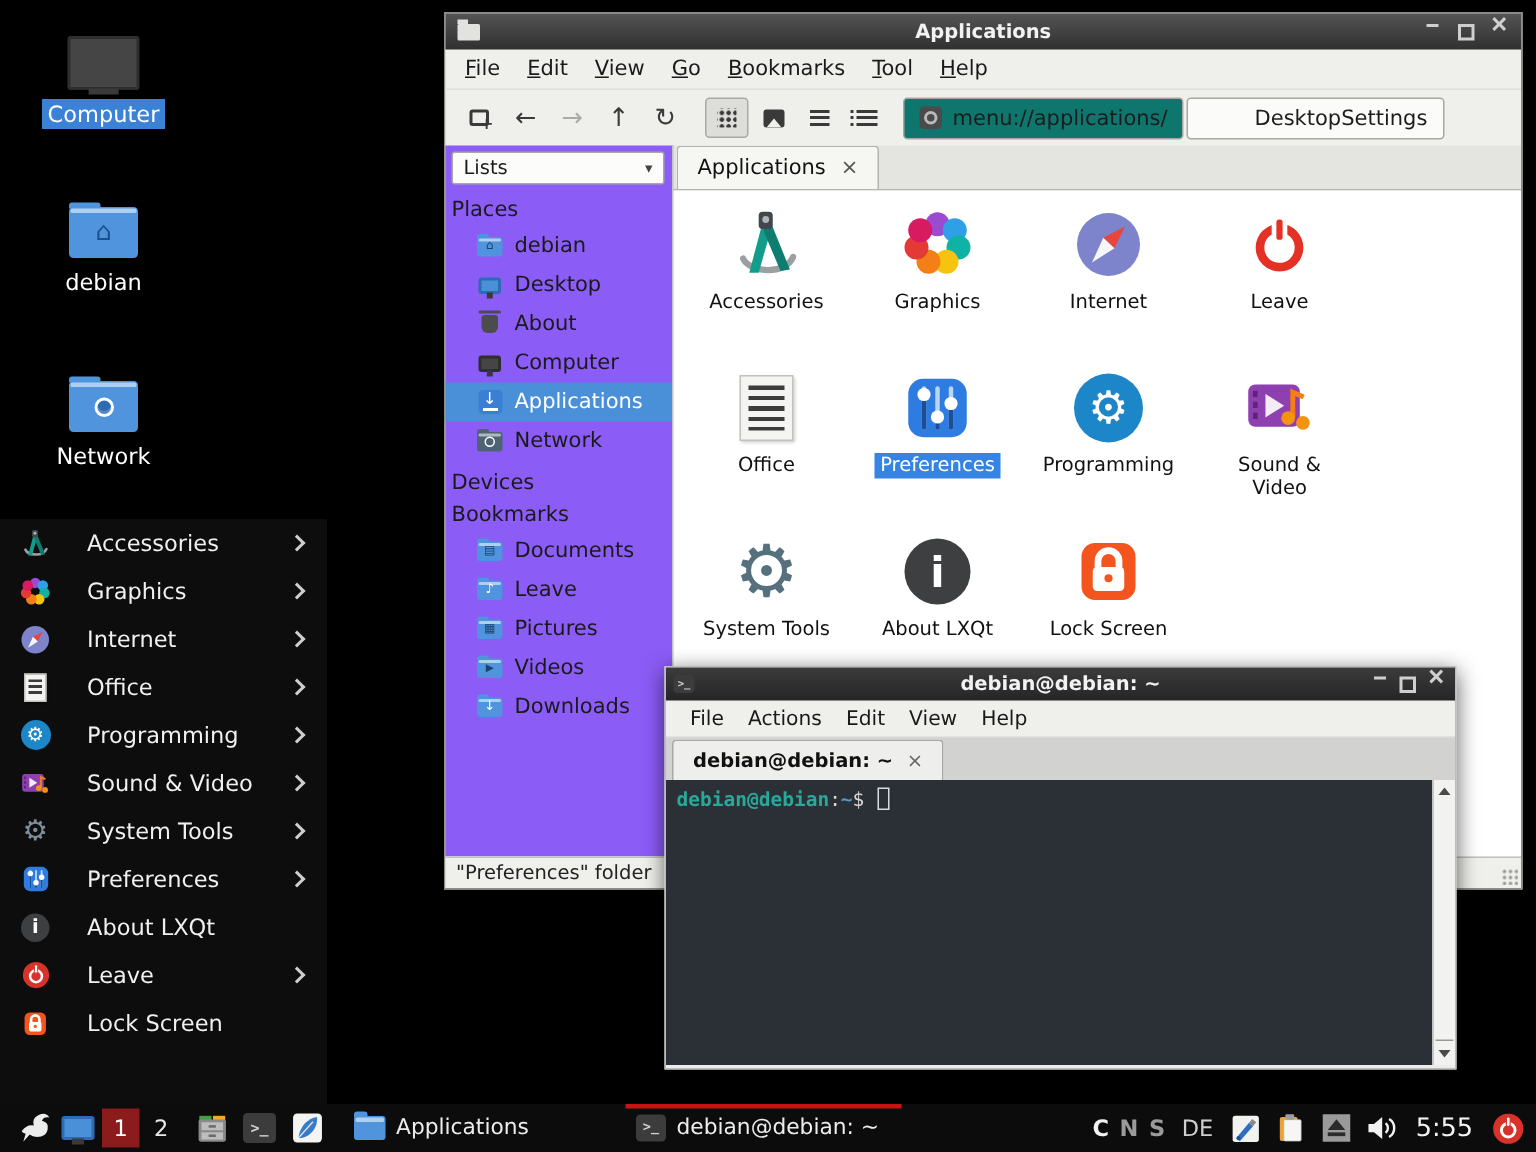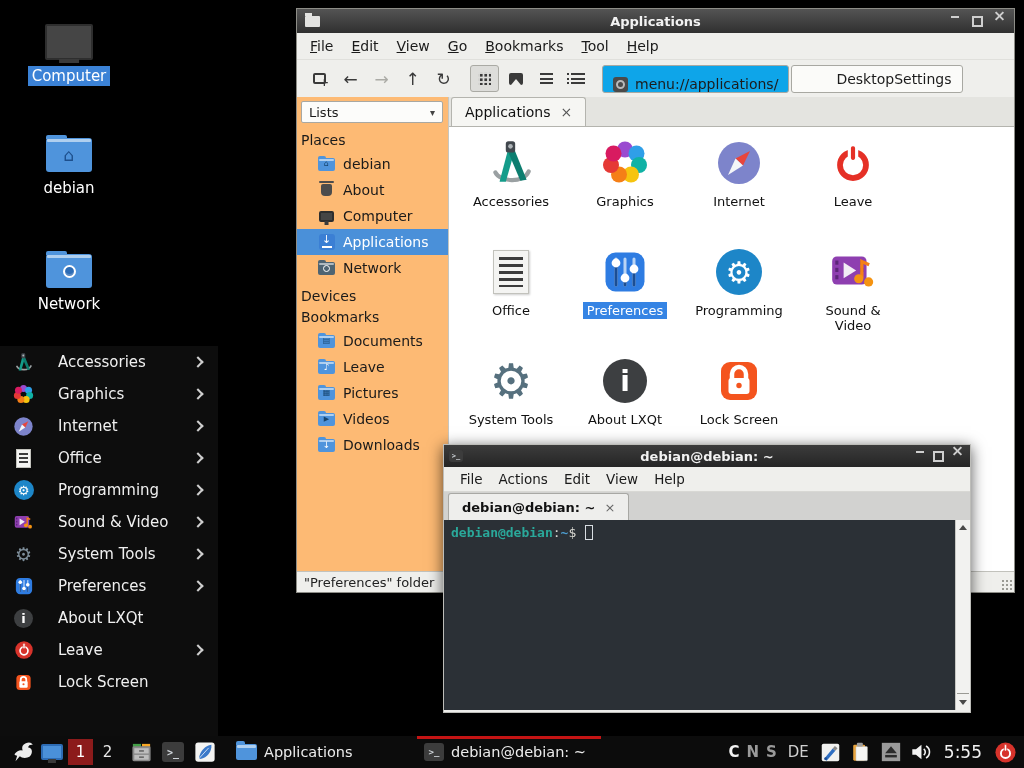--- a/index.html
+++ b/index.html
@@ -77,27 +77,27 @@
   .vi { display:block; }
   .vi-grid { width:13px; height:13px; background-image:radial-gradient(#3a3a3a 1.4px, transparent 1.5px); background-size:4.5px 4.5px; background-position:1px 1px; }
   .vi-thumb { width:14px; height:12px; background:#3a3a3a; border-radius:2px; position:relative; overflow:hidden; }
   .vi-thumb::after { content:""; position:absolute; bottom:0; left:2px; border-left:5px solid transparent; border-right:5px solid transparent; border-bottom:6px solid #efefec; }
   .vi-compact { width:13px; height:11px; background:repeating-linear-gradient(#3a3a3a 0 2px, transparent 2px 4.5px); }
   .vi-list { width:14px; height:11px; background:
       repeating-linear-gradient(#3a3a3a 0 2px, transparent 2px 4.5px); position:relative; }
   .vi-list::before { content:""; position:absolute; left:-4px; top:0; width:2px; height:11px; background:repeating-linear-gradient(#3a3a3a 0 2px, transparent 2px 4.5px); }
   .pathbar { flex:1; display:flex; align-items:center; margin-left:8px; gap:2px; }
   .path-seg { height:28px; display:flex; align-items:center; gap:7px; padding:0 10px; font-size:14px; color:#1c1c1c; border:1px solid #a8a8a2; border-radius:3px; }
-  .path-seg.current { background:#0ea5e9;align-items:flex-end; }
+  .path-seg.current { background:#0f766e; }
   .path-seg.btn { background:#fbfbf9;padding-left:44px; }
   .path-ico { width:15px; height:15px; background:#4a4a4a; border-radius:3px; position:relative; }
   .path-ico::after { content:""; position:absolute; left:3px; top:3px; width:5px; height:5px; border:2px solid #b9b9b9; border-radius:50%; }
 
   .fm-body { flex:1; display:flex; min-height:0; }
-  .sidebar { width:152px; background:#fdba74; border-right:1px solid #c6c6c0; display:flex; flex-direction:column; font-size:14px; color:#1a1a1a; }
+  .sidebar { width:152px; background:#8b5cf6; border-right:1px solid #c6c6c0; display:flex; flex-direction:column; font-size:14px; color:#1a1a1a; }
   .combo { margin:4px 5px 2px 4px; height:22px; background:#fcfcfa; border:1px solid #a8a8a2; border-radius:2px; display:flex; align-items:center; padding:0 7px; font-size:13px; }
   .combo .arr { margin-left:auto; font-size:10px; color:#444; }
   .sgroup { padding:7px 4px 3px 4px; }
   .srow { height:26px; display:flex; align-items:center; gap:8px; padding-left:21px; }
   .srow.selected { background:#4a90d9; color:#fff; }
   .sic { width:17px; display:flex; justify-content:center; flex:none; }
   .apps-ic { width:16px; height:16px; background:#3b7fd4; border-radius:3px; position:relative; color:#fff; font-size:11px; display:flex; align-items:center; justify-content:flex-start; flex-direction:column; line-height:1; }
   .apps-ic::after { content:""; position:absolute; bottom:2px; left:3px; right:3px; height:2px; background:#fff; }
 
   .fm-content { flex:1; display:flex; flex-direction:column; min-width:0; }
@@ -427,20 +427,26 @@
       <div class="srow">
         <span class="sic">
             <span class="folder f16">
               <span class="emblem" style="font-size:8px;color:#17456e;">⌂</span>
             </span>
           </span>
         <span>debian</span>
       </div>
       <div class="srow">
         <span class="sic">
+            <span class="monitor blue" style="width:15px;height:11px;"></span>
+          </span>
+        <span>Desktop</span>
+      </div>
+      <div class="srow">
+        <span class="sic">
             <span class="trash"></span>
           </span>
         <span>About</span>
       </div>
       <div class="srow">
         <span class="sic">
             <span class="monitor" style="width:15px;height:11px;"></span>
           </span>
         <span>Computer</span>
       </div>

